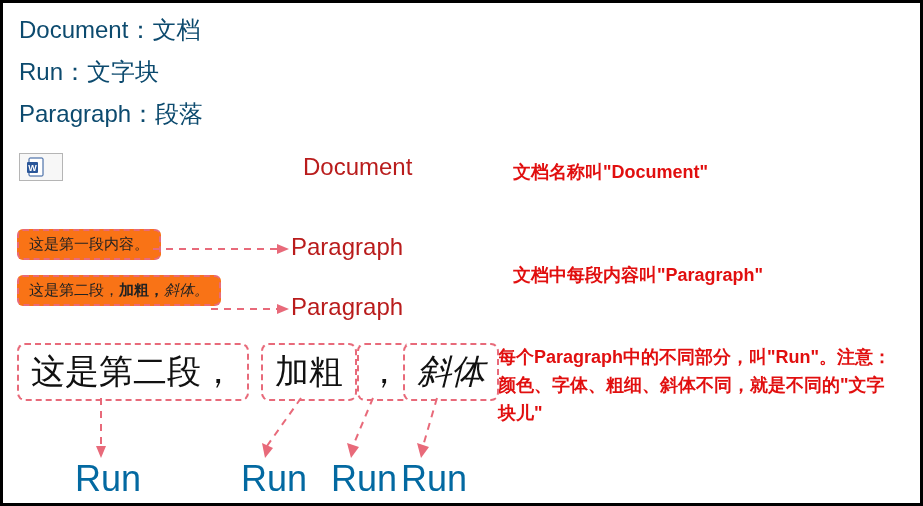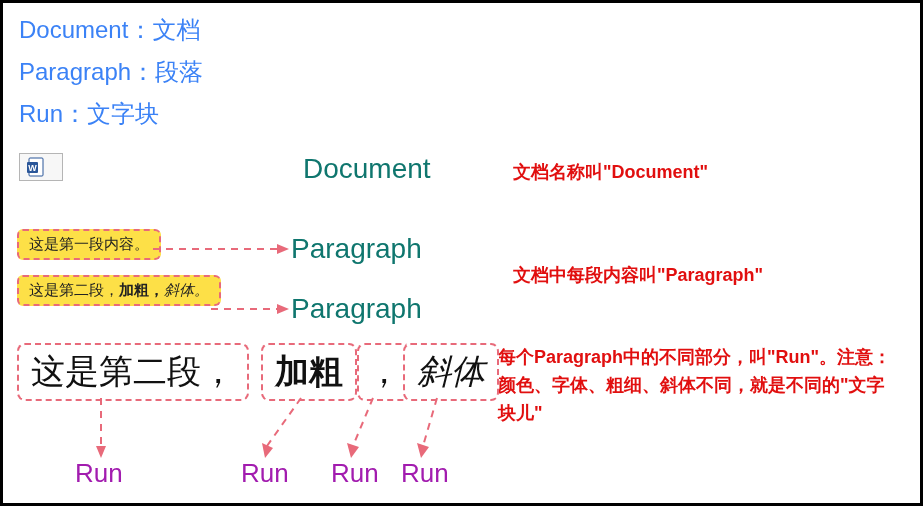--- a/index.html
+++ b/index.html
@@ -1,38 +1,38 @@
 <!DOCTYPE html>
 <html><head>
 <meta charset="utf-8">
 <style>
 html,body{margin:0;padding:0}
 body{font-family:"Microsoft YaHei","Segoe UI",Arial,sans-serif;width:923px;height:506px;box-sizing:border-box;border:3px solid #000;position:relative;background:#fff;overflow:hidden}
-.glossary{position:absolute;left:16px;top:6px;color:#3b82f6;font-size:24px;line-height:42px}
+.glossary{position:absolute;left:16px;top:6px;color:#0c4a6e;font-size:24px;line-height:42px}
 .doc-chip{position:absolute;left:16px;top:150px;display:flex;align-items:center;border:1px solid #b5b5b5;background:#f7f7f7;padding:3px 10px 3px 6px;font-size:16px;color:#222}
 .doc-chip svg{margin-right:6px}
-.lbl{position:absolute;font-size:28px;color:#0f766e}
+.lbl{position:absolute;font-size:24px;color:#b91c1c}
 .anno{position:absolute;color:#e10f0f;font-weight:700;font-size:18px;line-height:28px;max-width:400px}
-.dashed-box{position:absolute;border:2px dashed #e86a7a;border-radius:6px;background:#fde047;font-size:16px;color:#222;padding:4px 10px}
+.dashed-box{position:absolute;border:2px dashed #e86a7a;border-radius:6px;background:#f97316;font-size:16px;color:#222;padding:4px 10px}
 .dashed-box.small{font-size:15px}
 .big-run{position:absolute;border:2px dashed #e86a7a;border-radius:8px;font-size:34px;color:#111;padding:4px 12px;background:#fff}
-.big-run.bold{font-weight:700}
+.big-run.bold{font-weight:400}
 .big-run.italic{font-style:italic;font-family:Liberation Serif, serif}
-.run-label{position:absolute;font-size:26px;color:#a21caf}
+.run-label{position:absolute;font-size:36px;color:#0369a1}
 svg.arrow{position:absolute;overflow:visible}
 .dash{stroke:#e86a7a;stroke-width:2;stroke-dasharray:7 6;fill:none}
 .head{fill:#e86a7a}
 </style>
 </head>
 <body>
 
 <div class="glossary">
   <div>Document：文档</div>
+  <div>Run：文字块</div>
   <div>Paragraph：段落</div>
-  <div>Run：文字块</div>
 </div>
 
 <div class="doc-chip">
   <svg width="20" height="20" viewBox="0 0 20 20">
     <rect x="3" y="1" width="14" height="18" rx="1" fill="#fff" stroke="#2a5699" stroke-width="1"></rect>
     <rect x="1" y="5" width="11" height="11" rx="1" fill="#2a5699"></rect>
     <text x="6.5" y="14" text-anchor="middle" font-size="9" font-weight="700" fill="#fff" font-family="Arial">W</text>
   </svg>
 </div>
 

